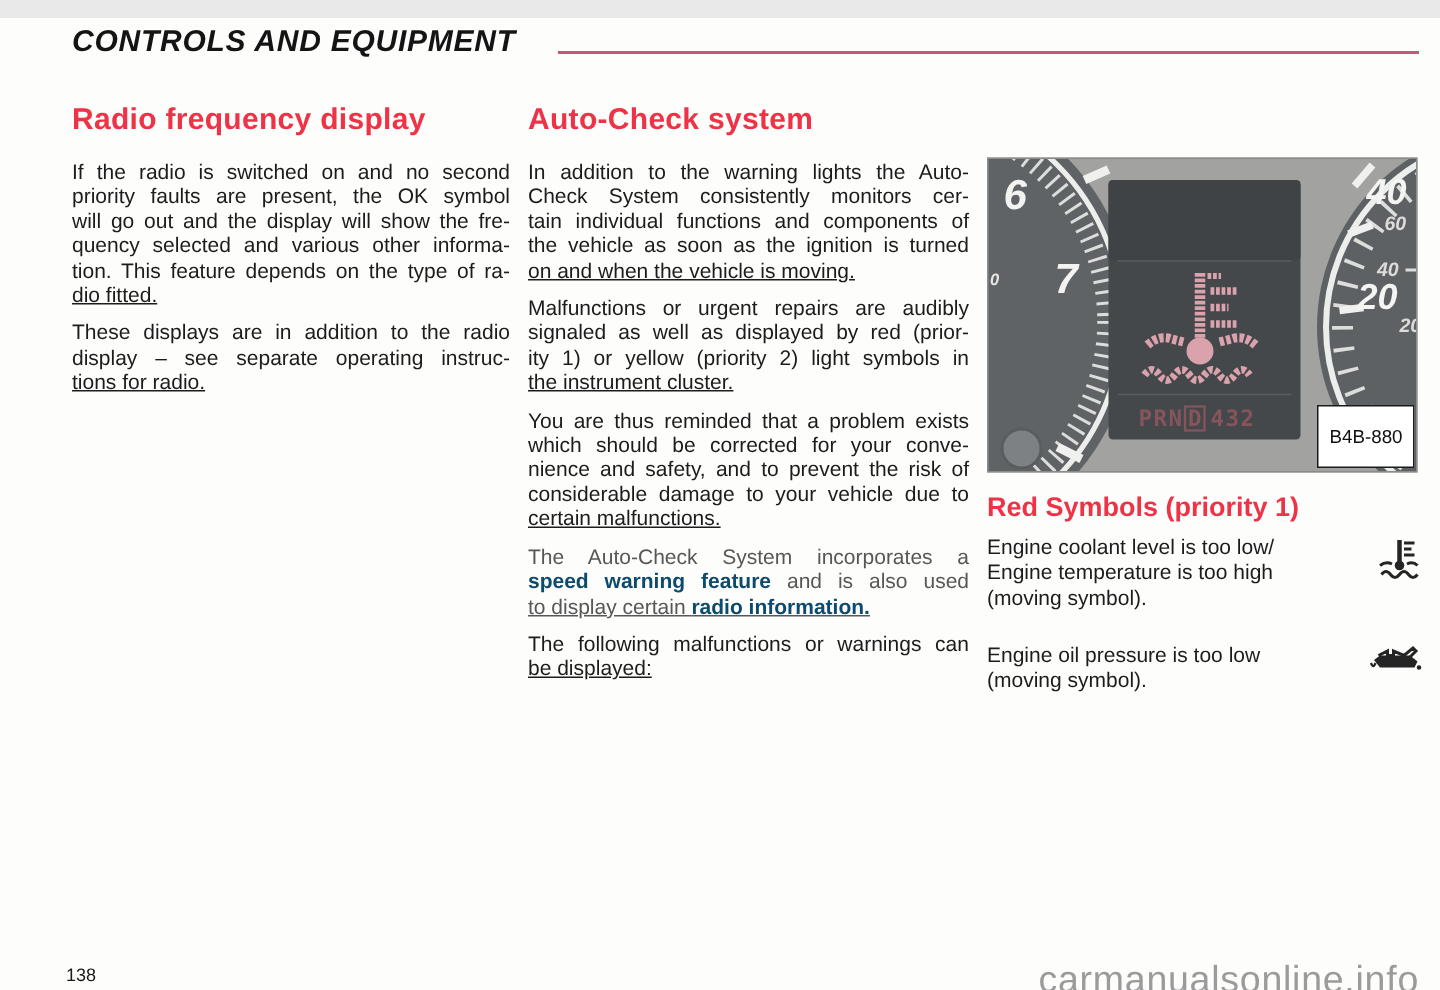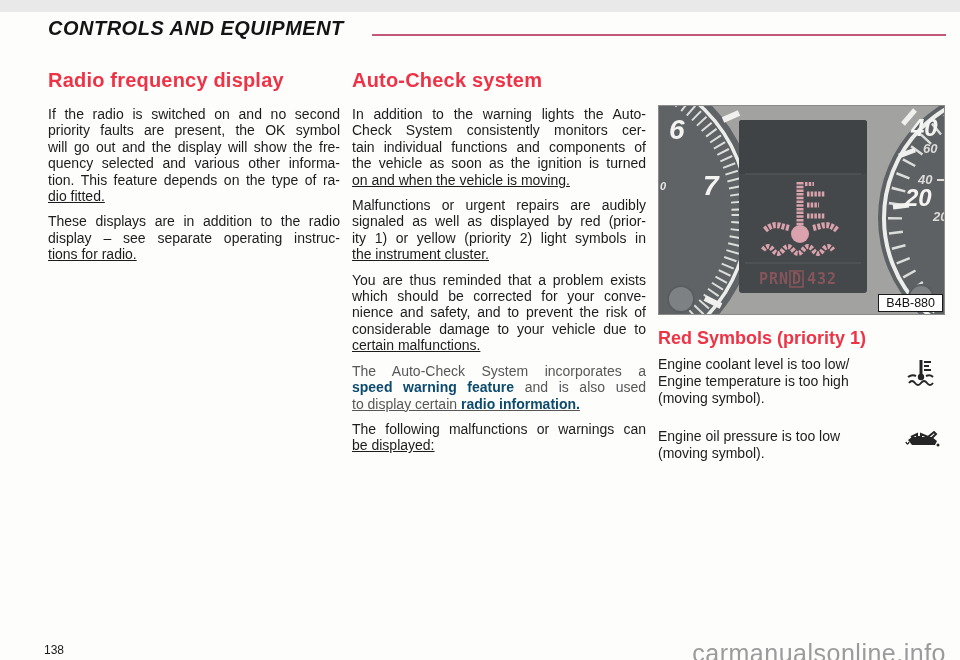--- a/index.html
+++ b/index.html
@@ -31,31 +31,31 @@
   .para-faded b{color:#0c4a6e;}
   
   .figure{
     position:absolute;left:658px;top:93px;width:287px;height:210px;
     background:#a2a3a1;border:1px solid #8b8c8a;box-sizing:border-box;
   }
   .figure svg{display:block;}
   .figure-label{
     position:absolute;right:1px;bottom:2px;
     background:#ffffff;border:1px solid #1a1a1a;
-    font-size:12.5px;line-height:16px;height:16px;padding:0 7px;color:#111;
+    font-size:12.5px;line-height:16px;height:16px;padding:12px 7px;color:#111;
   }
   .gauge-num{font-family:"Liberation Sans",sans-serif;font-weight:bold;font-style:italic;}
   .gear-text{font-family:"DejaVu Sans Mono",monospace;font-weight:bold;letter-spacing:1px;}
   
   .red-symbols{position:absolute;left:658px;top:316px;width:290px;}
   .red-symbols h2{
     margin:0 0 8px 0;font-size:18px;line-height:20px;
     font-weight:bold;color:#ef3347;white-space:nowrap;
   }
-  .symbol-item{display:flex;justify-content:flex-start;align-items:flex-start;margin-bottom:21px;}
+  .symbol-item{display:flex;justify-content:space-between;align-items:flex-start;margin-bottom:21px;}
   .symbol-text{font-size:14px;line-height:17px;white-space:pre-line;width:246px;}
   .symbol-icon{flex:none;color:#252525;margin-top:2px;}
   
   .page-number{position:absolute;left:44px;top:631px;font-size:12px;color:#1a1a1a;}
   .watermark{position:absolute;right:14px;top:627px;font-size:25px;color:#9b9b9b;letter-spacing:.5px;}
   .bottom-bar{position:absolute;left:0;right:0;bottom:0;height:8px;background:#000;}
 </style>
 </head>
 <body>
 

